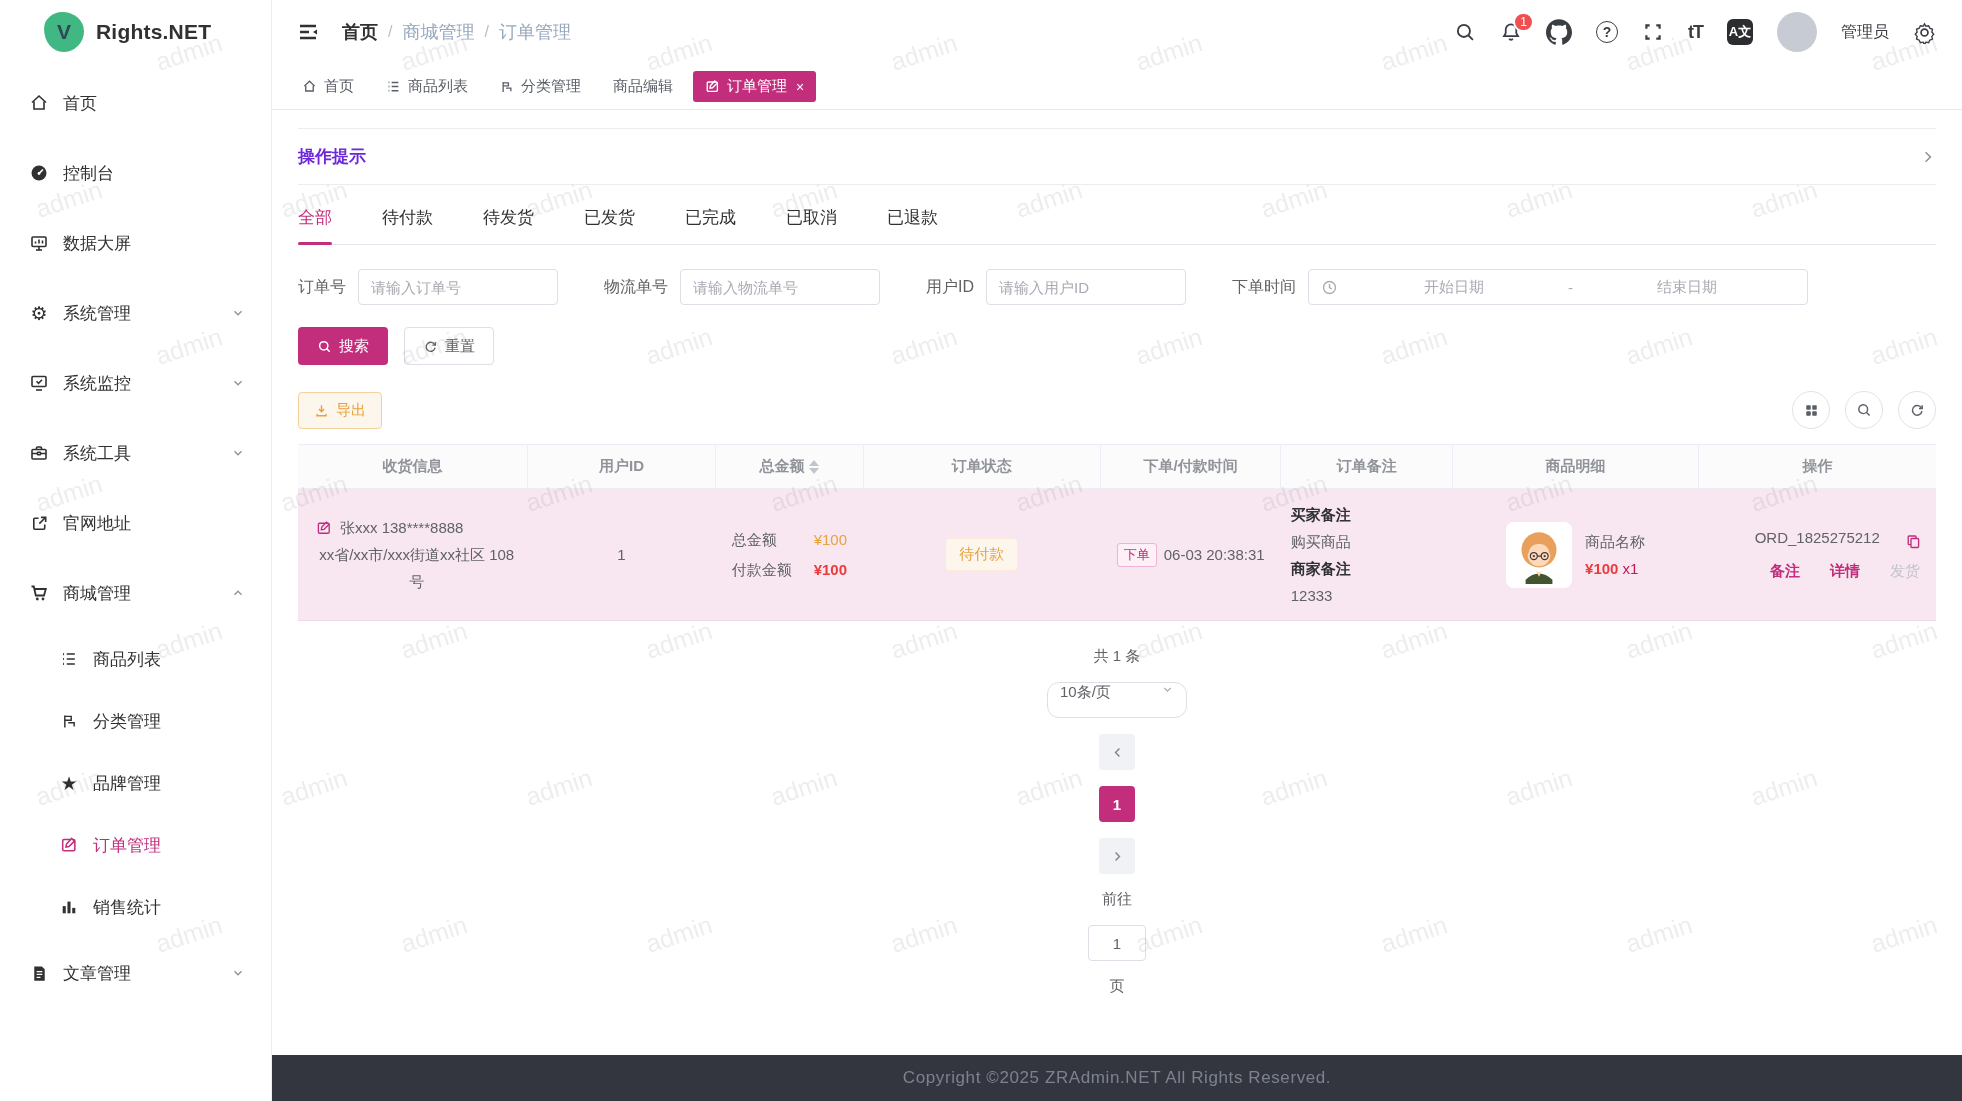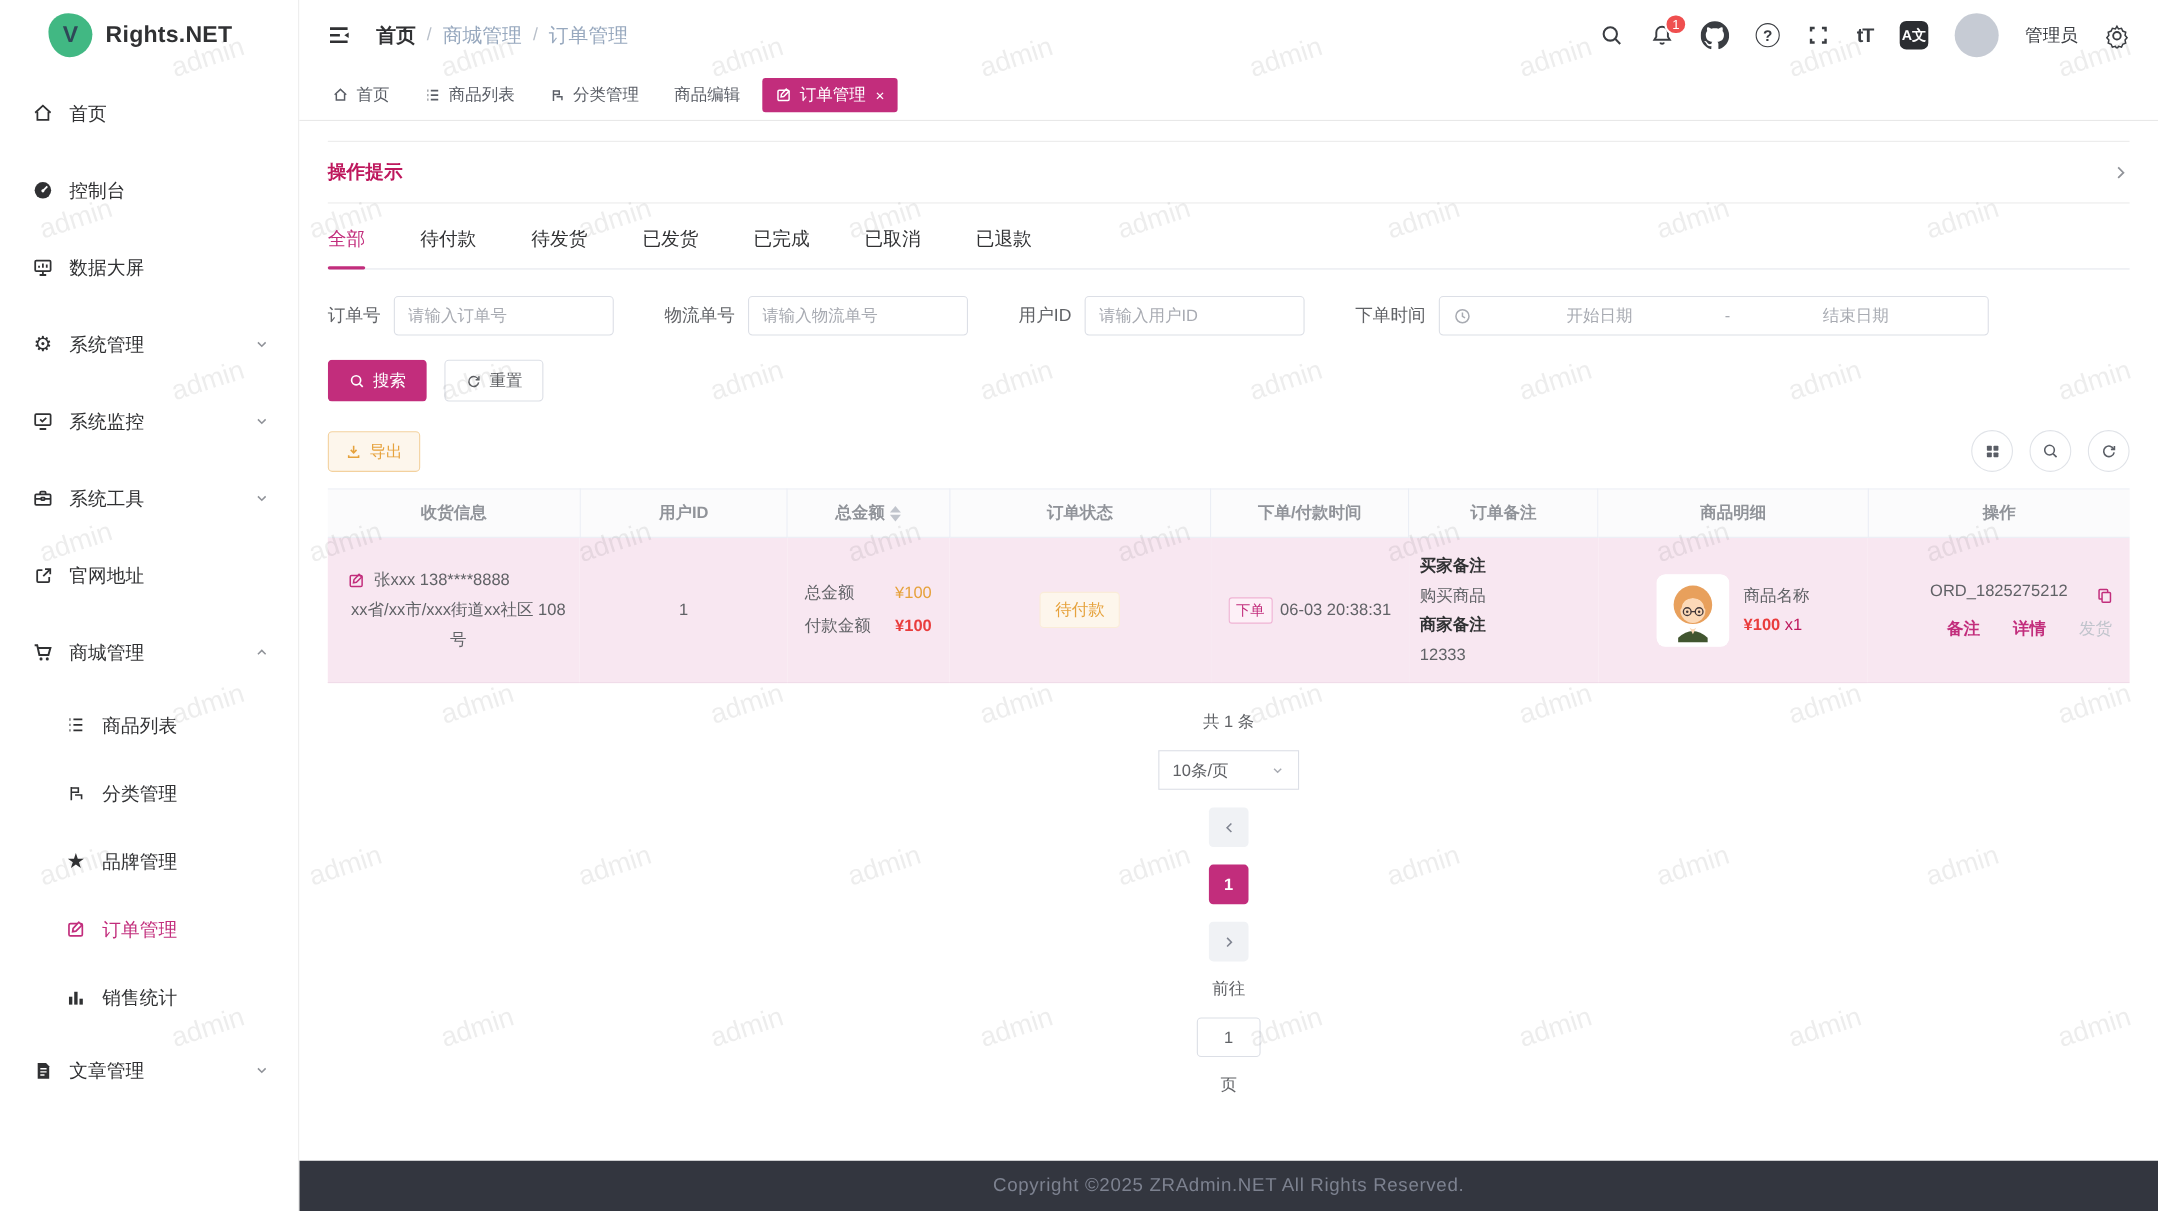--- a/index.html
+++ b/index.html
@@ -51,21 +51,21 @@
   .page-tab { display:flex; align-items:center; gap:7px; font-size:15px; color:#5a5e66; padding:6px 12px; border-radius:3px; cursor:pointer; }
   .page-tab .t-icon { color:#5a5e66; display:flex; }
   .page-tab.active { background:#c22d7c; color:#fff; }
   .page-tab.active .t-icon, .page-tab.active .t-close { color:#fff; }
   .t-close { font-size:14px; margin-left:2px; color:#f3cfe3; }
 
   .content { flex:1; position:relative; padding:0 26px; background:#fff; overflow:hidden; }
 
   .tips { margin-top:18px; height:57px; border-top:1px solid #ececec; border-bottom:1px solid #ececec;
           display:flex; align-items:center; justify-content:space-between; }
-  .tips-title { font-size:17px; font-weight:bold; color:#be185d; }
+  .tips-title { font-size:17px; font-weight:bold; color:#6d28d9; }
   .tips-arrow { color:#909399; cursor:pointer; display:flex; }
 
   .status-tabs { display:flex; border-bottom:1px solid #e4e7ed; margin-top:4px; }
   .status-tab { font-size:17px; color:#303133; padding:17px 0 15px; margin-right:50px; cursor:pointer; position:relative; }
   .status-tab.active { color:#c22d7c; }
   .status-tab.active::after { content:""; position:absolute; left:0; right:0; bottom:-1px; height:3px; background:#c22d7c; border-radius:2px; }
 
   .filter-row { margin-top:24px; display:flex; align-items:center; }
   .f-group { display:flex; align-items:center; margin-right:46px; }
   .f-label { font-size:16px; color:#606266; margin-right:12px; white-space:nowrap; }
@@ -117,21 +117,21 @@
   .prod-price { color:#e93c3c; font-weight:bold; }
   .prod-qty { color:#be185d; margin-left:4px; }
   .cell-ops { position:relative; padding:0 14px; }
   .ops-line1 { display:flex; align-items:flex-end; justify-content:center; gap:10px; }
   .copy-ic { color:#c22d7c; cursor:pointer; display:flex; position:absolute; right:14px; top:44px; }
   .ops-line2 { margin-top:16px; display:flex; justify-content:flex-end; gap:30px; padding-right:2px; }
   .op-link { color:#c22d7c; font-weight:bold; cursor:pointer; }
   .op-link.disabled { color:#c0c4cc; font-weight:normal; cursor:default; }
 
   .pager-row { margin-top:26px; display:flex; align-items:center; justify-content:flex-end; gap:16px; font-size:15px; color:#606266;flex-direction:column; }
-  .page-size { width:128px; height:36px; border:1px solid #dcdfe6; border-radius:0; display:flex; align-items:center; justify-content:space-between; padding:0 12px; cursor:pointer; }
+  .page-size { width:140px; height:36px; border:1px solid #dcdfe6; border-radius:12px; display:flex; justify-content:space-between; padding:0 12px; cursor:pointer; }
   .page-size .chev { color:#a8abb2; display:flex; }
   .pg-btn { width:36px; height:36px; border-radius:4px; background:#f0f2f5; color:#808591; display:flex; align-items:center; justify-content:center; font-size:15px; cursor:pointer; }
   .pg-btn.current { background:#c22d7c; color:#fff; font-weight:bold; }
   .goto-input { width:58px; height:36px; border:1px solid #dcdfe6; border-radius:4px; text-align:center; font-size:15px; color:#606266; outline:none;
                 font-family:"Liberation Sans","DejaVu Sans",sans-serif; }
 
   .footer { height:46px; background:#33363f; display:flex; align-items:center; justify-content:center; }
   .footer-text { color:#7d8290; font-size:17px; letter-spacing:.6px; }
 </style>
 </head>

